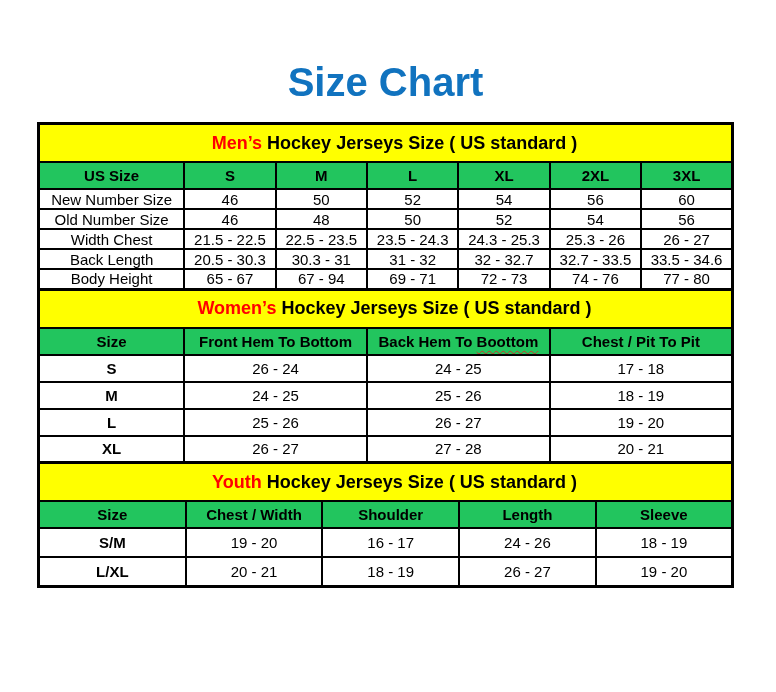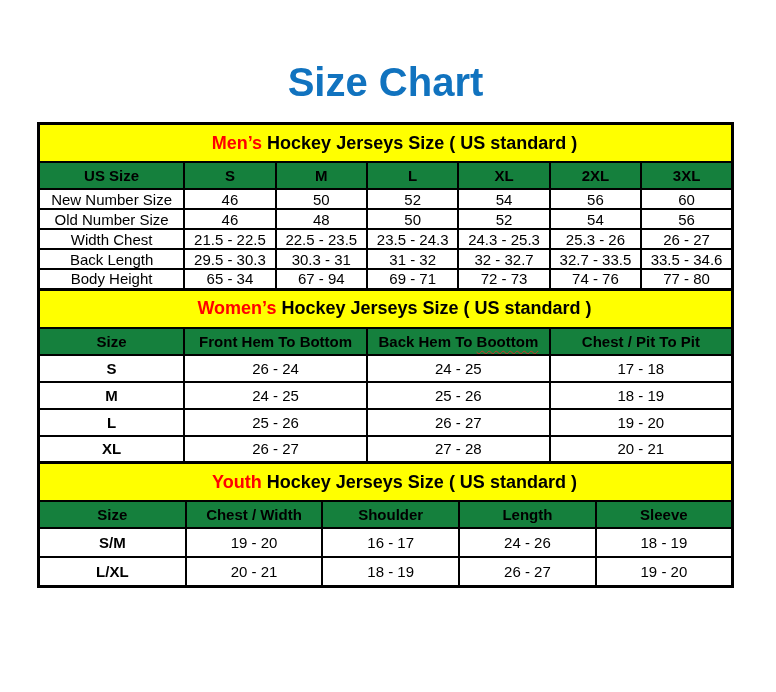--- a/index.html
+++ b/index.html
@@ -17,21 +17,21 @@
   }
   table.size-table + table.size-table{margin-top:-3px;}
   .size-table th,.size-table td{
     border:2px solid #000;text-align:center;vertical-align:middle;
     font-size:15px;padding:0 2px;overflow:hidden;white-space:nowrap;
   }
   tr.band-row th{
     background:#ffff00;height:36px;font-size:18px;font-weight:bold;padding-left:20px;
   }
   tr.band-row .hl{color:#ff0000;}
-  tr.cols-row th{height:25px;font-weight:bold;background:#15803d;margin-left:14px;}
+  tr.cols-row th{height:25px;font-weight:bold;background:#22c55e;margin-left:14px;}
   .size-table tbody th{font-weight:bold;background:#ffffff;}
   .t-mens tbody th{font-weight:normal;}
   .t-mens tbody tr{height:20px;}
   .t-womens tbody tr{height:27px;}
   .t-youth tbody tr{height:29px;}
   .squiggle{
     text-decoration:underline wavy #d03027;
     text-decoration-thickness:1px;
     text-underline-offset:3px;
     text-decoration-skip-ink:none;
@@ -93,30 +93,30 @@
             <th>Width Chest</th>
             <td>21.5 - 22.5</td>
             <td>22.5 - 23.5</td>
             <td>23.5 - 24.3</td>
             <td>24.3 - 25.3</td>
             <td>25.3 - 26</td>
             <td>26 - 27</td>
           </tr>
           <tr>
             <th>Back Length</th>
-            <td>29.5 - 30.3</td>
+            <td>20.5 - 30.3</td>
             <td>30.3 - 31</td>
             <td>31 - 32</td>
             <td>32 - 32.7</td>
             <td>32.7 - 33.5</td>
             <td>33.5 - 34.6</td>
           </tr>
           <tr>
             <th>Body Height</th>
-            <td>65 - 34</td>
+            <td>65 - 67</td>
             <td>67 - 94</td>
             <td>69 - 71</td>
             <td>72 - 73</td>
             <td>74 - 76</td>
             <td>77 - 80</td>
           </tr>
         </tbody>
     </table>
 
     <table class="size-table t-womens">

